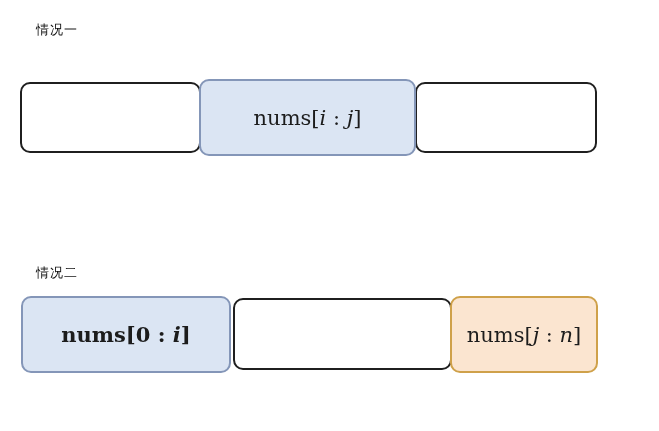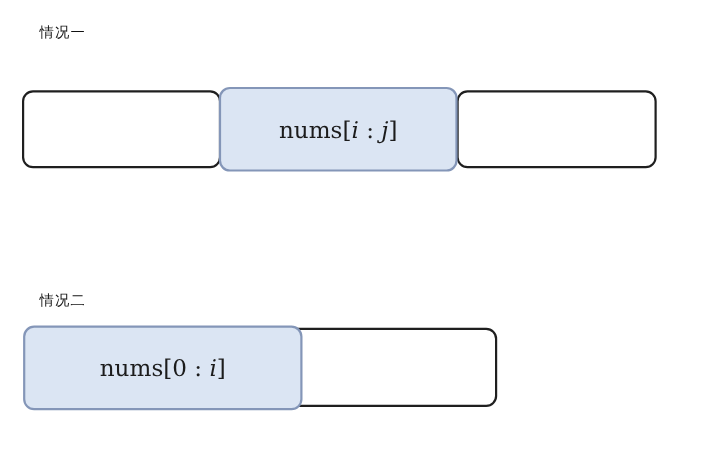--- a/index.html
+++ b/index.html
@@ -49,21 +49,21 @@
     border: 2px solid var(--orange-border, #cfa14a);
     z-index: 2;
   }
 
   
   #c1-left   { left: 20px;  top: 82px; width: 181px; height: 71px; }
   #c1-mid    { left: 199px; top: 79px; width: 217px; height: 77px; }
   #c1-right  { left: 415px; top: 82px; width: 182px; height: 71px; }
 
   
-  #c2-left   { left: 21px;  top: 296px; width: 254px; height: 77px; }
+  #c2-left   { left: 21px;  top: 296px; width: 210px; height: 77px; font-weight: bold; }
   #c2-mid    { left: 233px; top: 298px; width: 219px; height: 72px; }
   #c2-right  { left: 450px; top: 296px; width: 148px; height: 77px; }
 
   .math {
     font-family: "DejaVu Serif", "Liberation Serif", serif;
     font-size: 21px;
     color: #1c1c1c;
     white-space: pre;
   }
   .math .it {
@@ -86,14 +86,17 @@
   <div class="seg white" id="c1-right"></div>
 
   <div class="case-label" id="case2-label">情况二</div>
 
   <div class="seg blue" id="c2-left">
     <span class="math"><span>nums</span><span>[</span><span>0</span><span> : </span><span class="it">i</span><span>]</span></span>
   </div>
 
   <div class="seg white" id="c2-mid"></div>
 
+  <div class="seg orange" id="c2-right">
+    <span class="math"><span>nums</span><span>[</span><span class="it">j</span><span> : </span><span class="it">n</span><span>]</span></span>
+  </div>
 
 </div>
 
 </body></html>

